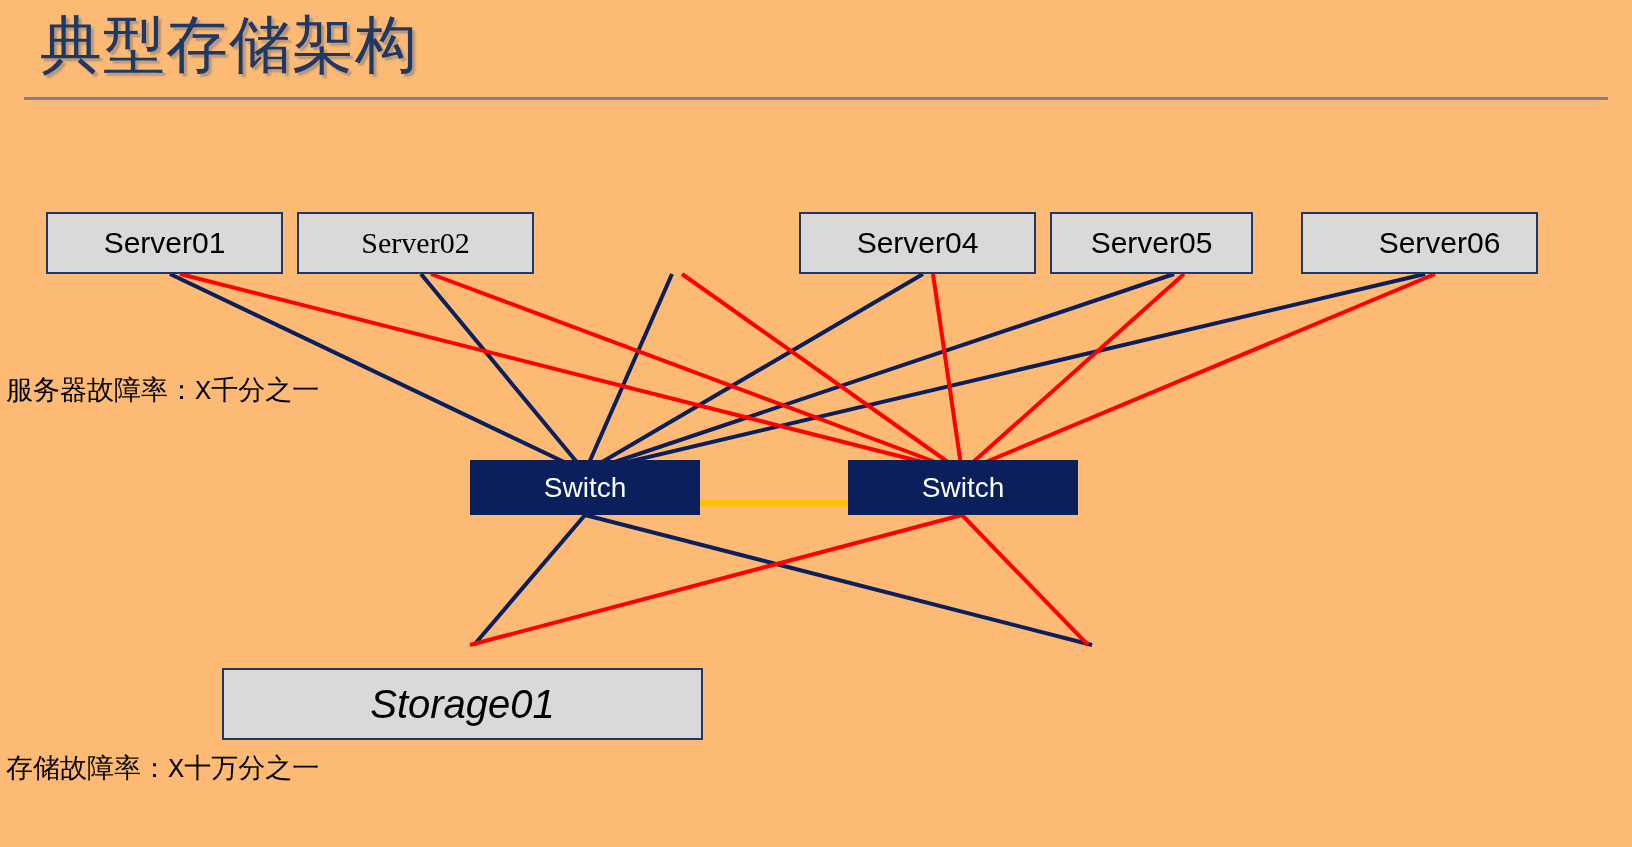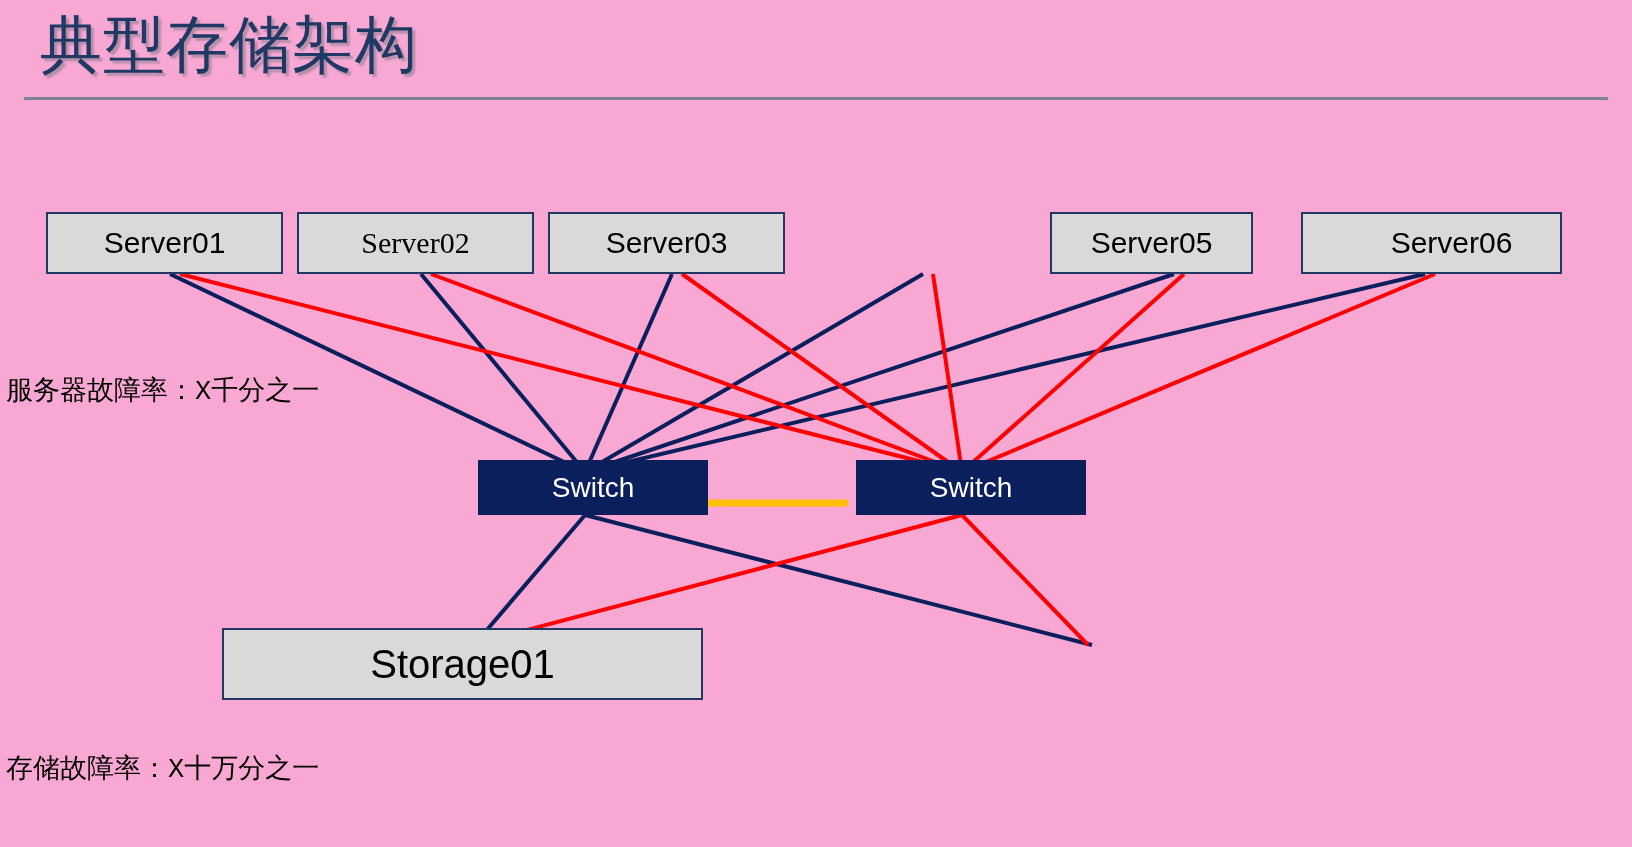--- a/index.html
+++ b/index.html
@@ -7,21 +7,21 @@
     padding: 0;
     background: #ffffff;
   }
   body {
     font-family: "Liberation Sans", "DejaVu Sans", sans-serif;
   }
   #slide {
     position: relative;
     width: 1632px;
     height: 847px;
-    background: #f9a8d4;
+    background: #fdba74;
     overflow: hidden;
   }
 
   
   #title {
     position: absolute;
     left: 40px;
     top: 2px;
     font-size: 62px;
     line-height: 86px;
@@ -71,21 +71,20 @@
     font-size: 40px;
     color: #000000;
     height: 72px;
   }
   .node.switch {
     background: #0A1F5C;
     border: none;
     font-size: 28px;
     color: #ffffff;
     height: 55px;
-    margin-left: 8px;
   }
 
   
   .annot {
     position: absolute;
     font-size: 27px;
     color: #000000;
     white-space: nowrap;
     font-family: Liberation Mono, monospace;
   }
@@ -127,38 +126,38 @@
       <line x1="962" y1="515" x2="1088" y2="645" stroke="#FF0000" stroke-width="4" stroke-linecap="butt"></line>
       <line x1="700" y1="503" x2="848" y2="503" stroke="#FFC000" stroke-width="7" stroke-linecap="butt"></line>
     </svg>
 
   <div class="node server" style="left: 46px; top: 212px; width: 237px; height: 62px;">
     <span>Server01</span>
   </div>
   <div class="node server" style="left: 297px; top: 212px; width: 237px; height: 62px; font-family: Liberation Serif, serif;">
     <span>Server02</span>
   </div>
-  <div class="node server" style="left: 548px; top: 212px; width: 237px; height: 62px;">
-    <span>Server03</span>
+  <div class="node server" style="left: 799px; top: 212px; width: 237px; height: 62px;">
+    <span>Server04</span>
   </div>
   <div class="node server" style="left: 1050px; top: 212px; width: 203px; height: 62px;">
     <span>Server05</span>
   </div>
-  <div class="node server" style="left: 1301px; top: 212px; width: 261px; height: 62px; padding-left: 40px;">
+  <div class="node server" style="left: 1301px; top: 212px; width: 237px; height: 62px; padding-left: 40px;">
     <span>Server06</span>
   </div>
 
   <div class="node switch" style="left: 470px; top: 460px; width: 230px; height: 55px;">
     <span>Switch</span>
   </div>
   <div class="node switch" style="left: 848px; top: 460px; width: 230px; height: 55px;">
     <span>Switch</span>
   </div>
 
-  <div class="node storage" style="left: 222px; top: 628px; width: 481px; height: 72px;">
+  <div class="node storage" style="left: 222px; top: 668px; width: 481px; height: 72px; font-style: italic;">
     <span>Storage01</span>
   </div>
 
   <div class="annot" style="left:6px; top:372px;">服务器故障率：X千分之一</div>
   <div class="annot" style="left:6px; top:750px;">存储故障率：X十万分之一</div>
 
 
 </div>
 
 </body></html>

